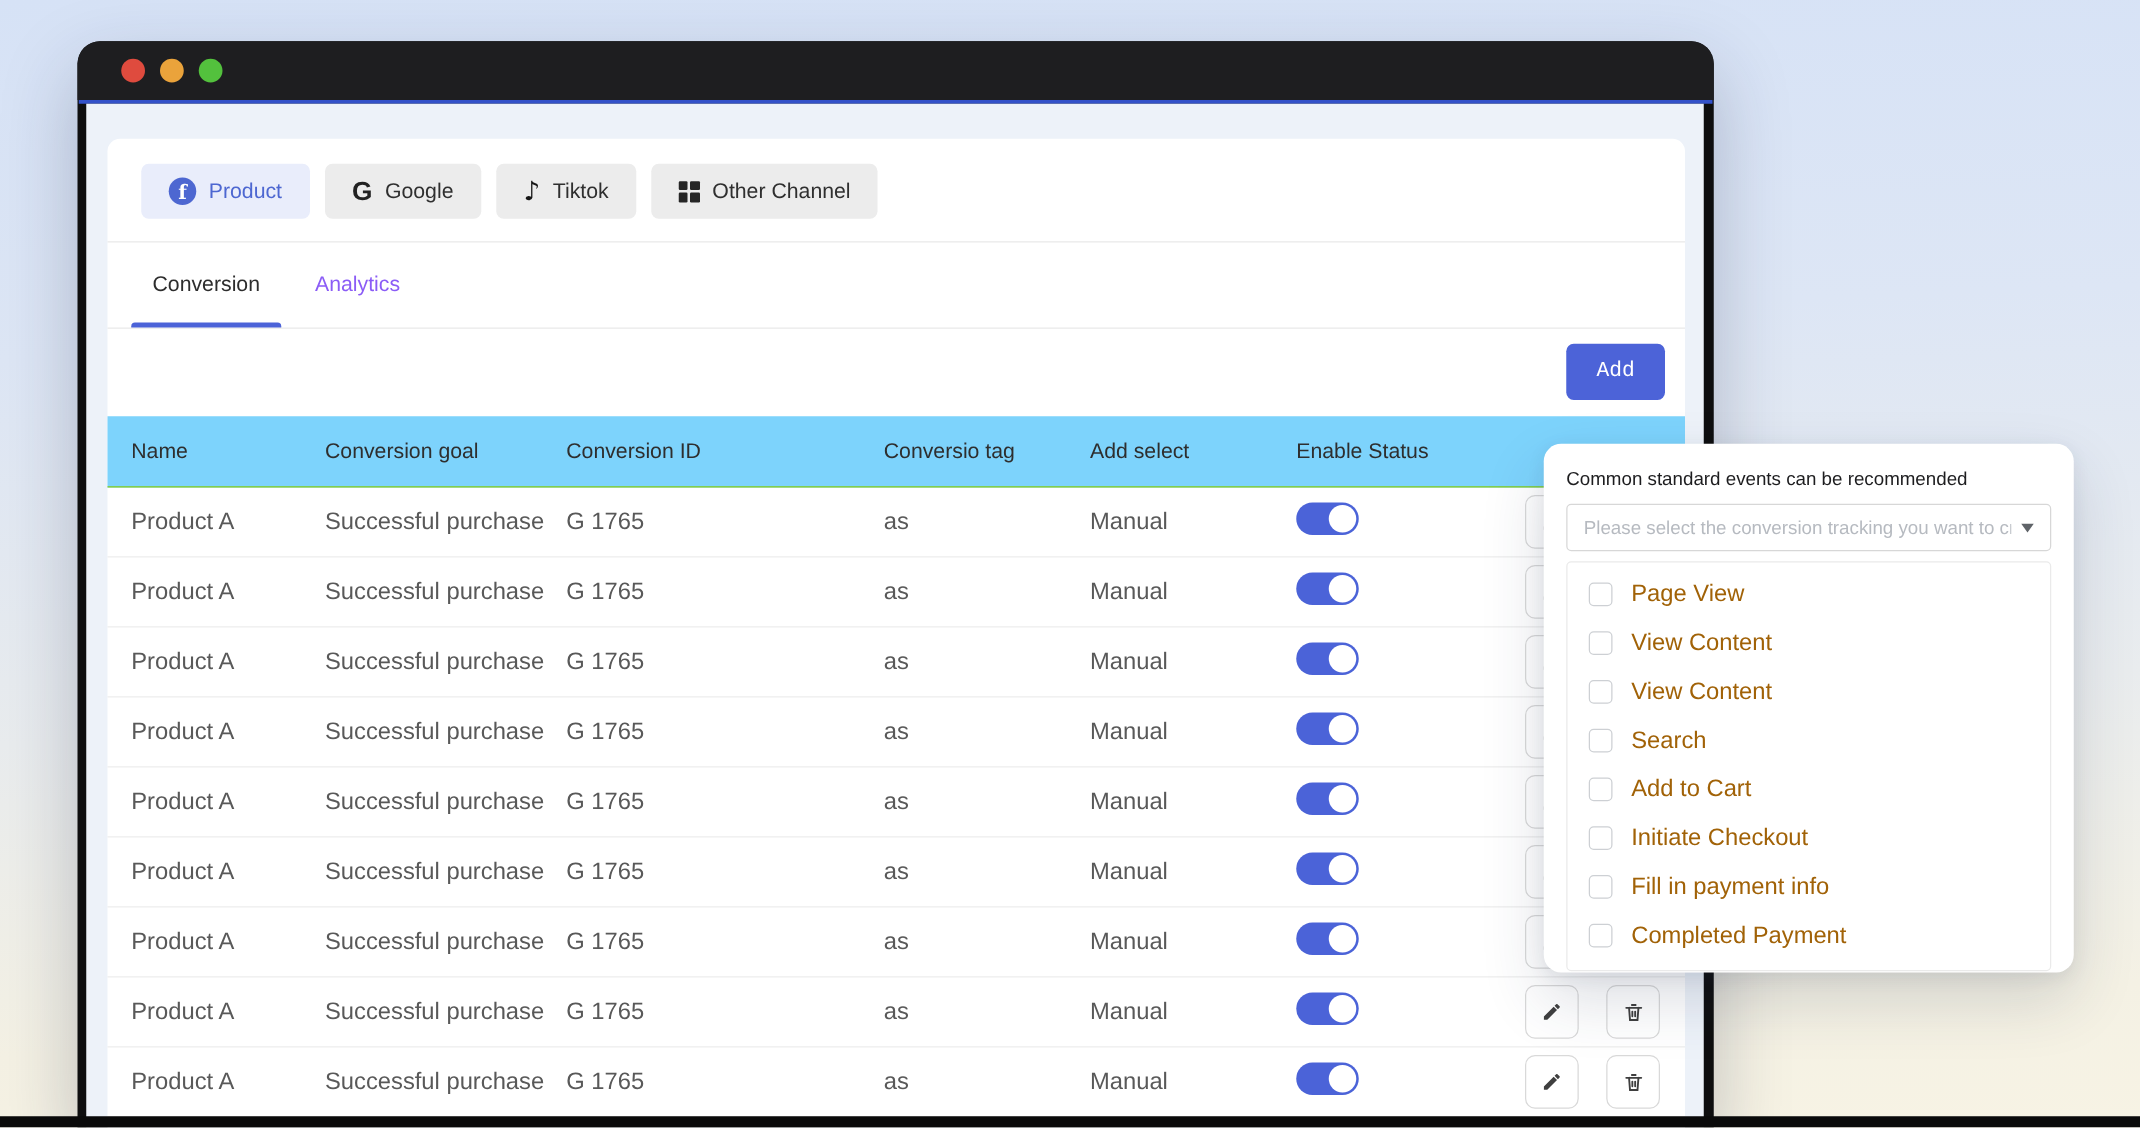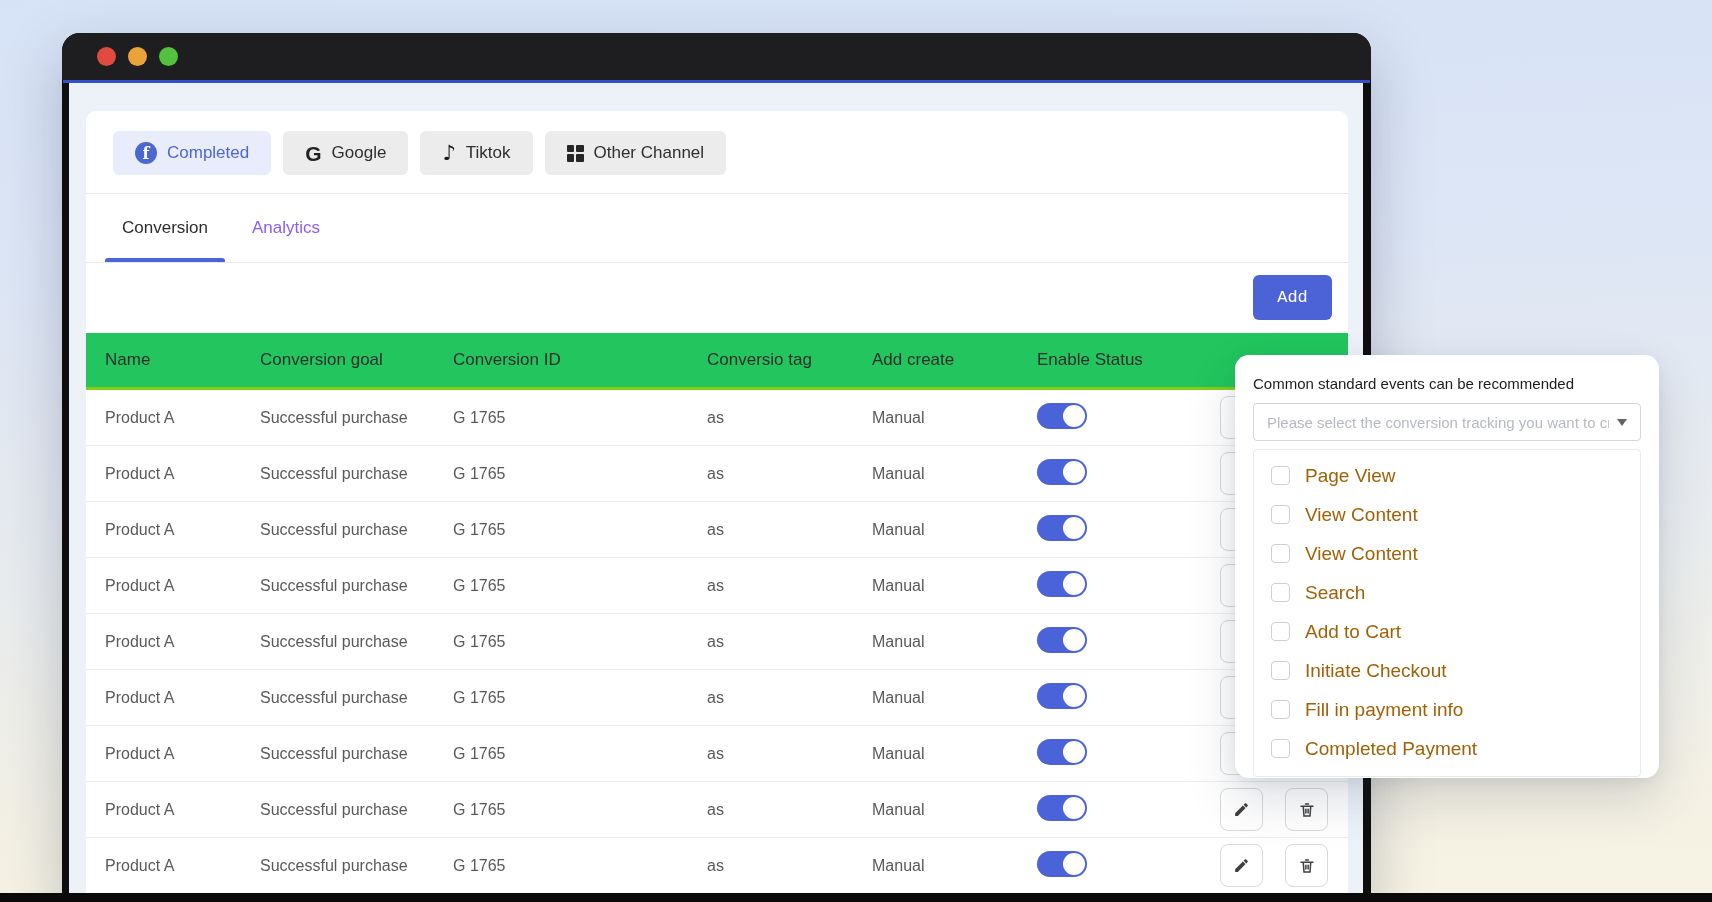--- a/index.html
+++ b/index.html
@@ -50,22 +50,22 @@
   
   .tabs{display:flex;gap:44px;height:68px;padding-left:36px;}
   .tab{position:relative;display:flex;align-items:center;font-size:17px;color:#8b5cf6;cursor:pointer;background:none;border:none;}
   .tab.active{color:#2d2d2d;font-weight:500;}
   .tab-underline{position:absolute;left:-17px;right:-17px;bottom:0;height:4px;border-radius:3px 3px 0 0;background:var(--accent);}
   
   .add-row{position:relative;height:70px;}
   .add-btn{position:absolute;right:16px;top:12px;width:79px;height:45px;background:var(--accent);color:#ffffff;border:none;border-radius:6px;font-size:17px;cursor:pointer;font-family:Liberation Mono, monospace;}
   
   .grid-row{display:grid;grid-template-columns:155px 193px 254px 165px 165px 160px 1fr;align-items:center;padding-left:19px;}
-  .thead{height:57px;background:#22c55e;font-size:17px;font-weight:500;color:#2e2e2e;border-bottom:3px solid #84cc16;}
-  .trow{height:56px;font-size:16px;color:#595959;border-bottom:1px solid #ededed;}
+  .thead{height:57px;background:#7dd3fc;font-size:17px;font-weight:500;color:#2e2e2e;border-bottom:1px solid #84cc16;}
+  .trow{height:56px;font-size:19px;color:#595959;border-bottom:1px solid #ededed;}
   .toggle{position:relative;display:inline-block;width:50px;height:26px;border-radius:13px;background:#c9c9c9;cursor:pointer;}
   .toggle.on{background:var(--toggle-on);}
   .toggle .knob{position:absolute;top:2px;right:2px;width:22px;height:22px;border-radius:50%;background:#fff;}
   .actions{display:flex;justify-content:flex-end;gap:22px;padding-right:20px;}
   .iconbtn{width:43px;height:43px;border:1px solid #d9d9d9;border-radius:8px;background:#fff;display:flex;align-items:center;justify-content:center;cursor:pointer;}
   
   .panel{
     position:absolute;left:1235px;top:355px;width:424px;height:423px;z-index:30;
     background:#fff;border-radius:14px;padding:20px 18px 16px;
     box-shadow:0 22px 50px rgba(40,50,80,.16),0 4px 14px rgba(40,50,80,.08);
@@ -91,21 +91,21 @@
       <span class="dot" style="background:var(--dot-green)"></span>
     </div>
     <div class="accent-line"></div>
 
     <div class="window-body">
       <div class="card">
 
         <div class="chips">
           <button class="chip active">
             <span class="fb-icon">f</span>
-            <span>Completed</span>
+            <span>Product</span>
           </button>
           <button class="chip">
             <span class="g-icon">G</span>
             <span>Google</span>
           </button>
           <button class="chip">
             <span class="note-icon">♪</span>
             <span>Tiktok</span>
           </button>
           <button class="chip">
@@ -141,21 +141,21 @@
           <div class="grid-row thead">
 
               <div>Name</div>
 
               <div>Conversion goal</div>
 
               <div>Conversion ID</div>
 
               <div>Conversio tag</div>
 
-              <div>Add create</div>
+              <div>Add select</div>
 
               <div>Enable Status</div>
             </div>
           <div>
 
               <div class="grid-row trow">
                 <div>Product A</div>
                 <div>Successful purchase</div>
                 <div>G 1765</div>
                 <div>as</div>

